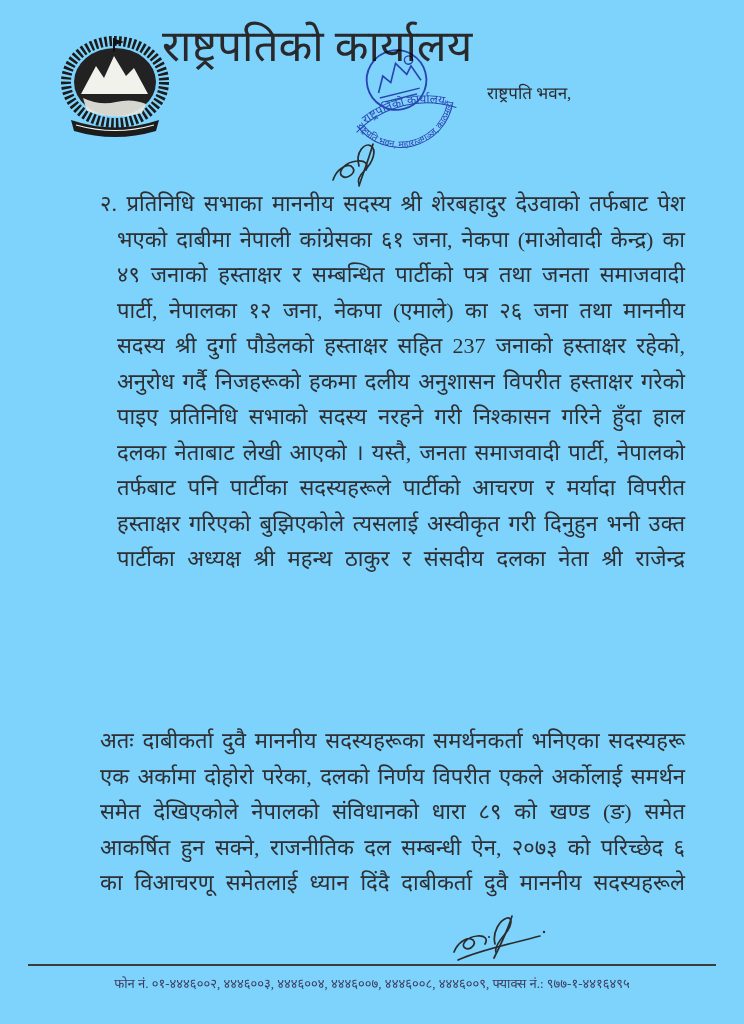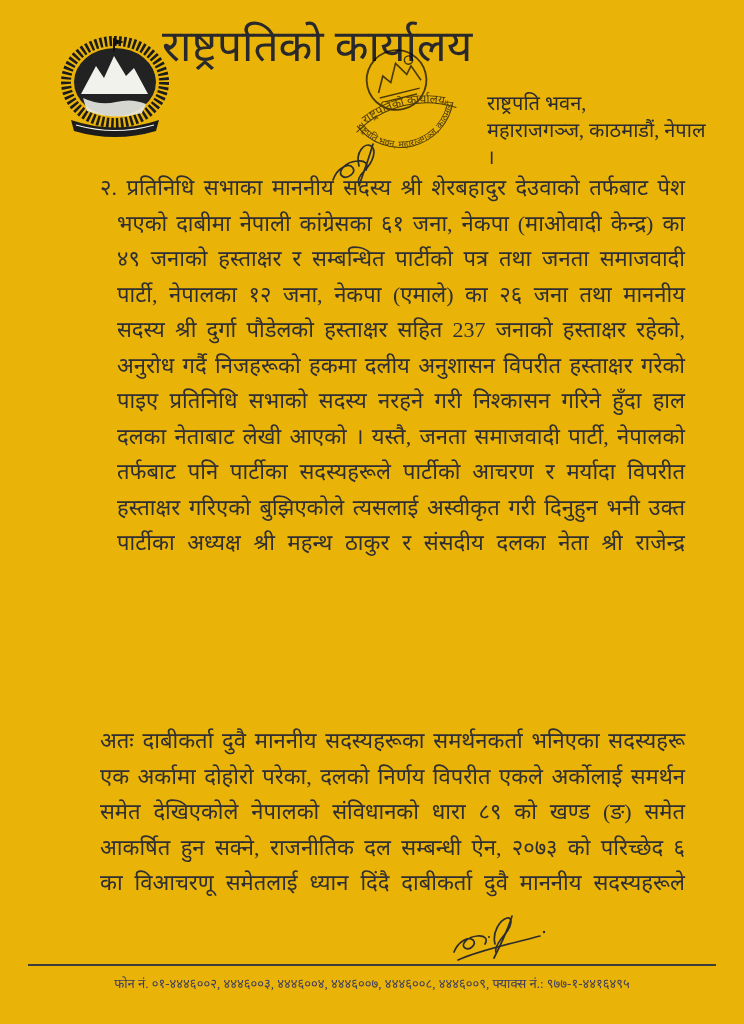--- a/index.html
+++ b/index.html
@@ -1,52 +1,52 @@
 <!DOCTYPE html>
 <html><head>
 <meta charset="utf-8">
 <style>
   html,body{margin:0;padding:0;background:#e8e8e8;}
   .page{
     position:relative;
     width:744px;height:1024px;
     margin:0 auto;
-    background:#eab308;
+    background:#7dd3fc;
     overflow:hidden;
     font-family:"Liberation Serif","DejaVu Serif",serif;
     color:#2f2f33;
   }
   
   .emblem{position:absolute;left:55px;top:30px;width:120px;height:112px;}
   .org-title{
     position:absolute;left:162px;top:18px;width:420px;
     font-size:44px;line-height:58px;font-weight:500;color:#29292c;
     white-space:nowrap;
   }
   .stamp{
     position:absolute;left:328px;top:22px;width:144px;height:144px;
     transform:rotate(-14deg);
     opacity:0.92;mix-blend-mode:multiply;
   }
   .address{
     position:absolute;left:487px;top:80px;width:230px;
-    font-size:20px;line-height:27px;color:#2c2c30;margin-top:10px;
+    font-size:17px;line-height:27px;color:#2c2c30;
   }
   .sig-top{position:absolute;left:328px;top:140px;width:82px;height:52px;}
   .sig-bottom{position:absolute;left:448px;top:910px;width:108px;height:60px;}
   
   .para{position:absolute;left:100px;font-size:22px;color:#2f2f33;}
   .para .line{
     width:585px;line-height:35.5px;
     text-align:justify;text-align-last:justify;
     white-space:normal;
   }
   .para1{top:170px;padding-left:17px;}
   .para1 .line{width:568px;}
-  .para1 .line.first{text-indent:-17px;width:568px;}
+  .para1 .line.first{text-indent:-17px;width:568px;margin-top:16px;}
   .para1 .line.last{text-align-last:left;}
   .para2{top:723px;}
   
   .footer-rule{
     position:absolute;left:28px;top:964px;width:688px;height:2px;
     background:#3c3c3c;
   }
   .footer-text{
     position:absolute;left:0;right:0;top:974px;
     text-align:center;font-size:13px;color:#3b3b5e;
@@ -83,21 +83,20 @@
     <text font-size="11.5" fill="#4444ad" font-family="Liberation Serif, DejaVu Serif, serif">
       <textPath href="#arcMid" xlink:href="#arcMid" startOffset="50%" text-anchor="middle">राष्ट्रपतिको कार्यालय</textPath>
     </text>
     <text font-size="9" fill="#4444ad" font-family="Liberation Serif, DejaVu Serif, serif">
       <textPath href="#arcBot" xlink:href="#arcBot" startOffset="50%" text-anchor="middle">राष्ट्रपति भवन, महाराजगञ्ज, काठमाडौं</textPath>
     </text>
   </svg>
 
   <div class="address">
     <div>राष्ट्रपति भवन,</div>
-    <div>महाराजगञ्ज, काठमाडौं, नेपाल ।</div>
   </div>
 
   <svg class="sig-top" viewBox="0 0 82 52">
     <g fill="none" stroke="#2c2c2e" stroke-width="1.7" stroke-linecap="round">
       <path d="M5,40 C9,28 21,22 25,28 C28,33 19,40 14,36 C9,32 17,22 29,21 C37,20 41,24 38,30"></path>
       <path d="M31,26 C27,12 37,2 43,6 C49,10 45,22 37,30 C33,34 29,40 31,44"></path>
       <path d="M45,4 C41,18 35,34 31,46"></path>
     </g>
   </svg>
 

